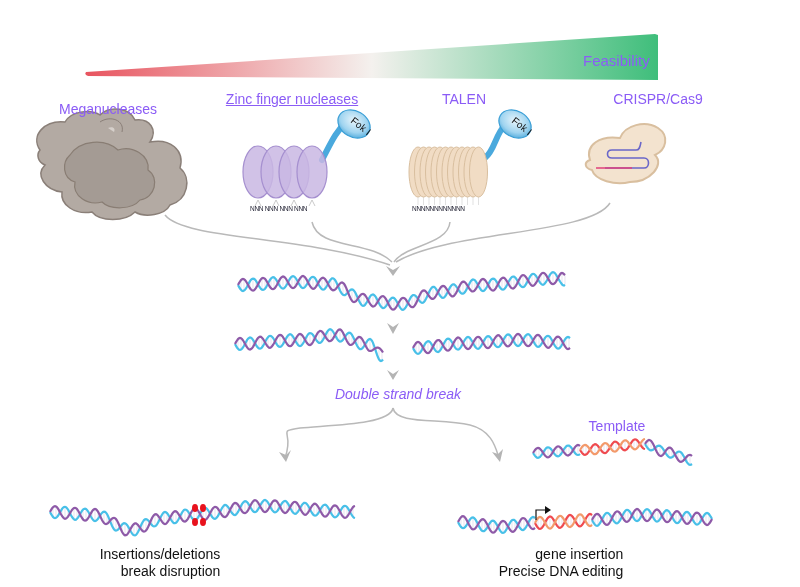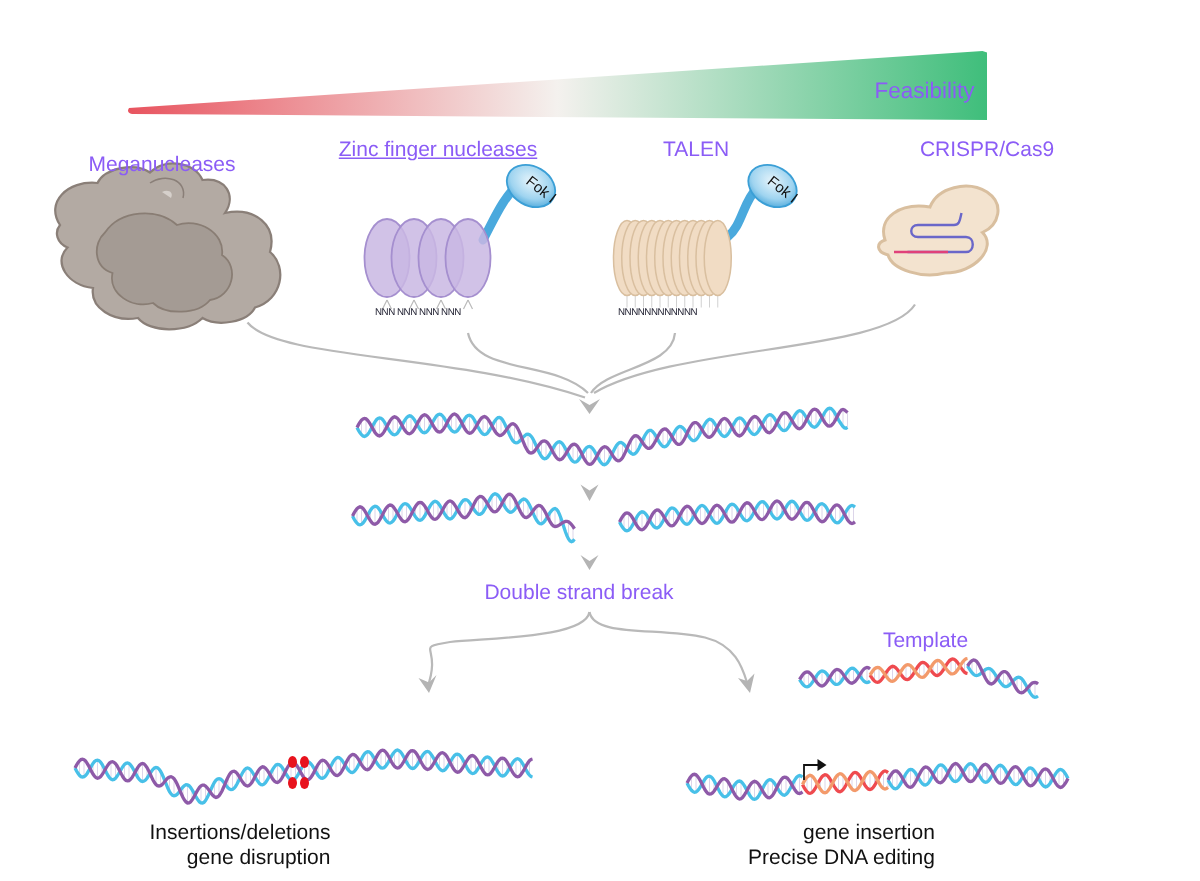--- a/index.html
+++ b/index.html
@@ -627,25 +627,25 @@
   <div class="lbl" style="left:583px; top:53px; font-size:15px;">Feasibility</div>
 
   <div class="lbl c" style="left:108px; top:102px;">Meganucleases</div>
   <div class="lbl c" style="left:292px; top:92px;text-decoration:underline;">Zinc finger nucleases</div>
   <div class="lbl c" style="left:464px; top:92px;">TALEN</div>
   <div class="lbl c" style="left:634px; top:92px;margin-left:24px;">CRISPR/Cas9</div>
 
   <div class="lbl small" style="left:250px; top:206px;">NNN NNN NNN NNN</div>
   <div class="lbl small" style="left:412px; top:206px;">NNNNNNNNNNNN</div>
 
-  <div class="lbl c" style="left:386px; top:387px;">Double strand break</div>
+  <div class="lbl c" style="left:398px; top:387px;font-style:italic;">Double strand break</div>
 
   <div class="caption" style="left:160px; top:546px;">
     <div>Insertions/deletions</div>
-    <div>gene disruption</div>
+    <div>break disruption</div>
   </div>
 
   <div class="lbl c" style="left:617px; top:419px;">Template</div>
   <div class="caption" style="left:561px; top:546px;">
     <div>gene insertion</div>
     <div>Precise DNA editing</div>
   </div>
 </div>
 
 </body></html>

